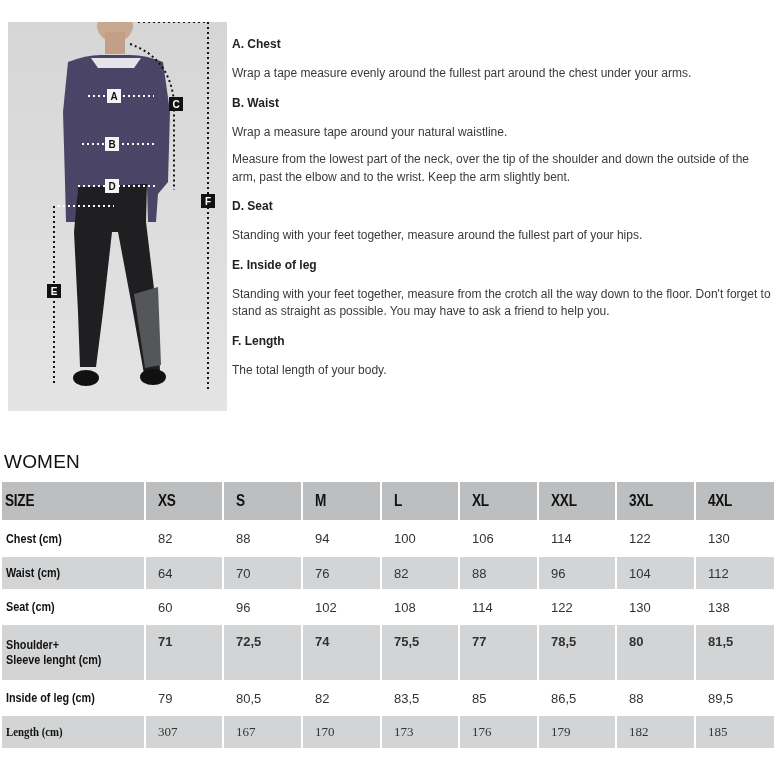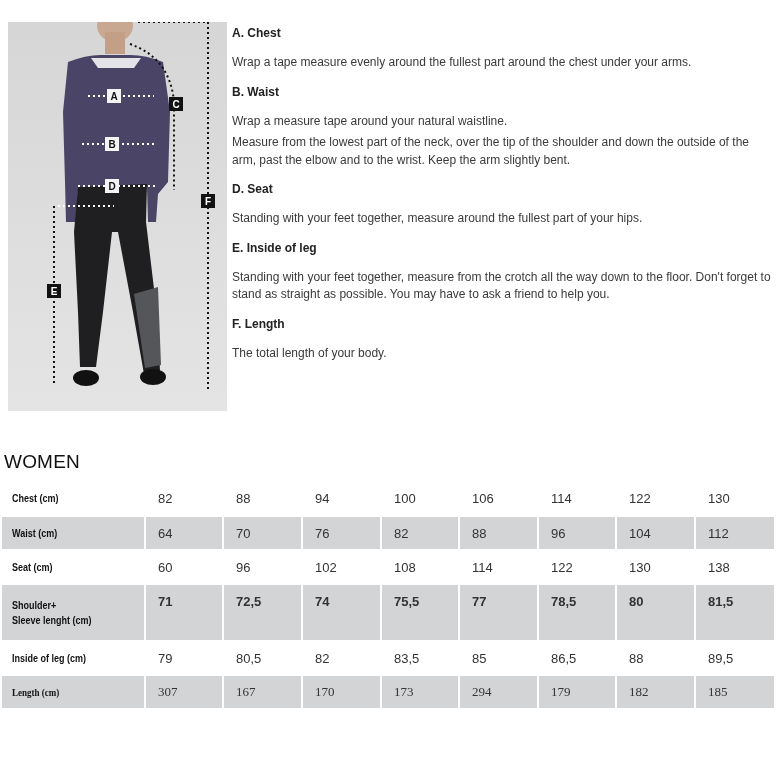--- a/index.html
+++ b/index.html
@@ -8,21 +8,21 @@
   .photo svg { display:block; }
   .guide { position:absolute; left:232px; top:22px; width:540px; }
   .guide .h { font-weight:bold; font-size:12px; color:#222; margin:0; line-height:16px; }
   .guide .p { font-size:12px; color:#3a3a3a; margin:0; line-height:17.5px; }
   .women-title { position:absolute; left:4px; top:451px; font-size:19px; color:#111; letter-spacing:0.2px; }
   table.size { position:absolute; left:0; top:480px; border-collapse:collapse; table-layout:fixed; width:774px; }
   table.size td, table.size th { border:2px solid #ffffff; padding:0 0 0 12px; text-align:left; vertical-align:middle; font-size:13px; }
   table.size th { background:#bdbebf; height:38px; font-family:"Liberation Sans", sans-serif; font-weight:bold; font-size:16px; color:#111; transform-origin:left; }
   table.size th span { display:inline-block; transform:scaleX(0.85); transform-origin:left; letter-spacing:-0.3px; }
   table.size th:first-child { padding-left:3px; }
-  table.size td.lbl { padding-left:10px; font-weight:bold; color:#111; font-size:10px; }
+  table.size td.lbl { padding-left:4px; font-weight:bold; color:#111; font-size:12px; }
   table.size td.lbl span { display:inline-block; transform:scaleX(0.9); transform-origin:left; }
   table.size td.val { color:#333; }
   tr.odd td { background:#ffffff; }
   tr.even td { background:#d3d4d5; }
   tr.tall td.val { vertical-align:top; padding-top:9px;font-weight:bold; }
   tr.r1 td { height:33px; } tr.r2 td { height:32px; } tr.r3 td { height:32px;margin-left:30px; } tr.r4 td { height:46px; } tr.r5 td { height:32px; } tr.r6 td { height:32px;font-family:Liberation Serif, serif; }
   table.size td.lbl.tall span { line-height:15px; }
 </style>
 </head>
 <body>
@@ -72,25 +72,25 @@
         <text x="168" y="86" fill="#fff">C</text>
       <rect x="193" y="172" width="14" height="14" fill="#111"></rect>
         <text x="200" y="183" fill="#fff">F</text>
       <rect x="39" y="262" width="14" height="14" fill="#111"></rect>
         <text x="46" y="273" fill="#fff">E</text>
     </g>
   </svg>
 </div>
 
 <div class="guide">
-  <p class="h" style="margin-top:3px">A. Chest</p>
+  <p class="h" style="margin-top:14px">A. Chest</p>
   <p class="p" style="margin-top:13px">Wrap a tape measure evenly around the fullest part around the chest under your arms.</p>
   <p class="h" style="margin-top:12px">B. Waist</p>
   <p class="p" style="margin-top:13px">Wrap a measure tape around your natural waistline.</p>
-  <p class="p" style="margin-top:4px">Measure from the lowest part of the neck, over the tip of the shoulder and down the outside of the arm, past the elbow and to the wrist. Keep the arm slightly bent.</p>
+  <p class="p" style="margin-top:10px">Measure from the lowest part of the neck, over the tip of the shoulder and down the outside of the arm, past the elbow and to the wrist. Keep the arm slightly bent.</p>
   <p class="h" style="margin-top:12px">D. Seat</p>
   <p class="p" style="margin-top:13px">Standing with your feet together, measure around the fullest part of your hips.</p>
   <p class="h" style="margin-top:12px">E. Inside of leg</p>
   <p class="p" style="margin-top:13px">Standing with your feet together, measure from the crotch all the way down to the floor. Don't forget to stand as straight as possible. You may have to ask a friend to help you.</p>
   <p class="h" style="margin-top:12px">F. Length</p>
   <p class="p" style="margin-top:13px">The total length of your body.</p>
 </div>
 
 <div class="women-title">WOMEN</div>
 
@@ -100,20 +100,31 @@
       <col style="width:78px">
       <col style="width:79px">
       <col style="width:79px">
       <col style="width:78px">
       <col style="width:79px">
       <col style="width:78px">
       <col style="width:79px">
       <col style="width:80px">
   </colgroup>
   <tbody>
+      <tr>
+    <th><span>SIZE</span></th>
+    <th><span>XS</span></th>
+    <th><span>S</span></th>
+    <th><span>M</span></th>
+    <th><span>L</span></th>
+    <th><span>XL</span></th>
+    <th><span>XXL</span></th>
+    <th><span>3XL</span></th>
+    <th><span>4XL</span></th>
+  </tr>
   <tr class="odd r1">
     <td class="lbl"><span>Chest (cm)</span></td>
     <td class="val">82</td>
     <td class="val">88</td>
     <td class="val">94</td>
     <td class="val">100</td>
     <td class="val">106</td>
     <td class="val">114</td>
     <td class="val">122</td>
     <td class="val">130</td>
@@ -164,19 +175,19 @@
     <td class="val">86,5</td>
     <td class="val">88</td>
     <td class="val">89,5</td>
   </tr>
   <tr class="even r6">
     <td class="lbl"><span>Length (cm)</span></td>
     <td class="val">307</td>
     <td class="val">167</td>
     <td class="val">170</td>
     <td class="val">173</td>
-    <td class="val">294</td>
+    <td class="val">176</td>
     <td class="val">179</td>
     <td class="val">182</td>
     <td class="val">185</td>
   </tr>
 </tbody>
   </table>
 
 </body></html>

